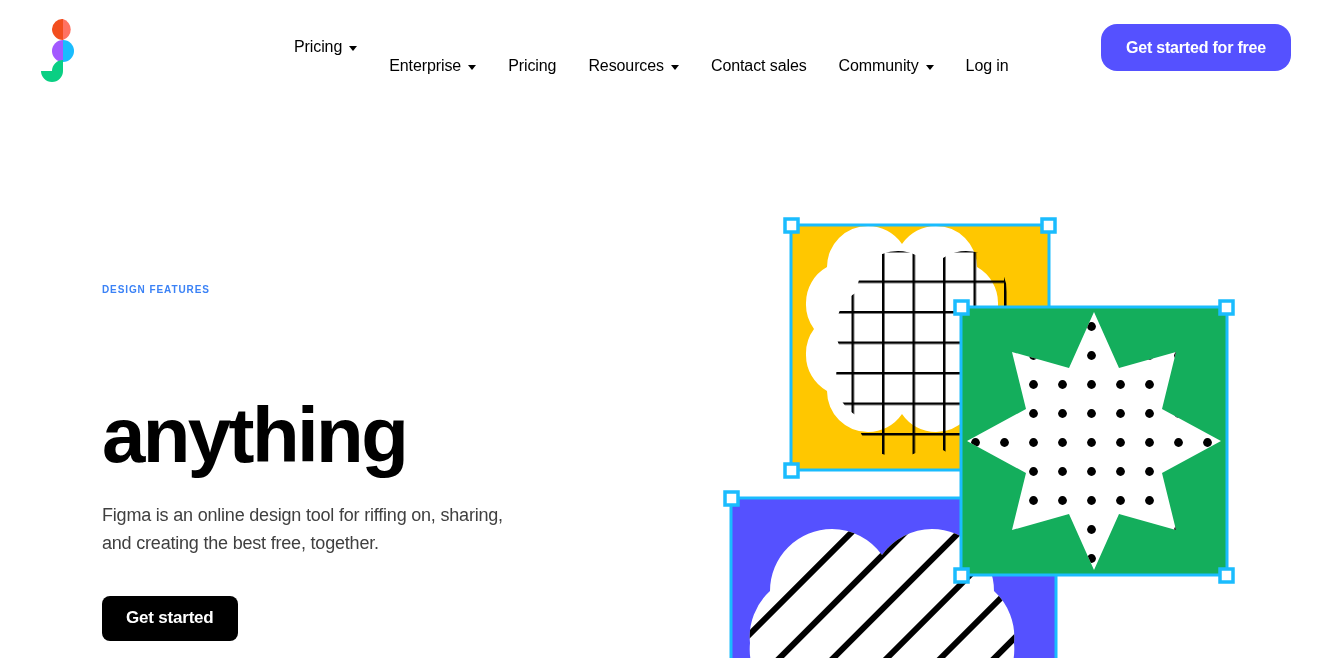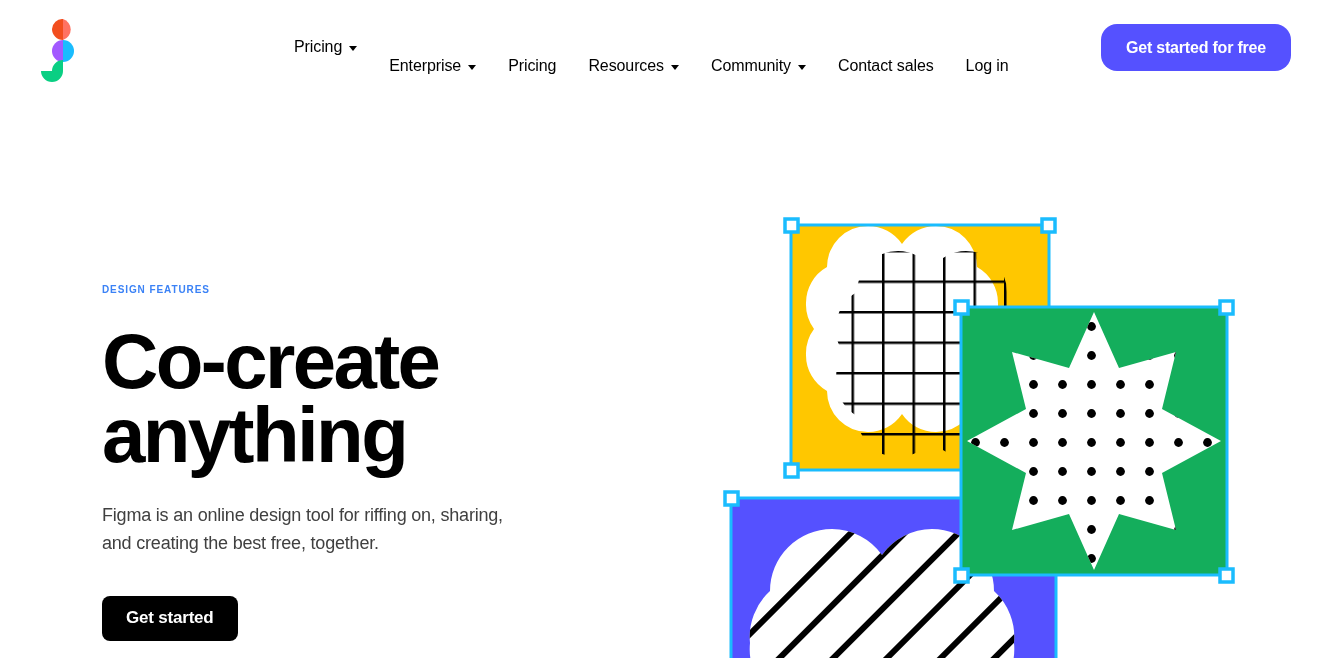--- a/index.html
+++ b/index.html
@@ -141,38 +141,38 @@
         <span class="caret"></span>
       </div>
       <div class="nav-item nav-gap-a">
         <span>Pricing</span>
       </div>
       <div class="nav-item nav-gap-a">
         <span>Resources</span>
         <span class="caret"></span>
       </div>
       <div class="nav-item nav-gap-a">
+        <span>Contact sales</span>
+      </div>
+      <div class="nav-item nav-gap-a">
         <span>Community</span>
         <span class="caret"></span>
-      </div>
-      <div class="nav-item nav-gap-a">
-        <span>Contact sales</span>
       </div>
       <div class="nav-item nav-gap-a">
         <span>Log in</span>
       </div>
     </nav>
 
     <button class="cta-primary">Get started for free</button>
   </header>
 
   <section class="content">
     <div class="eyebrow">DESIGN FEATURES</div>
     <h1 class="headline">
-      <span>Co-create</span><br>
+      <br>
       <span>anything</span>
     </h1>
     <p class="subcopy">
       <span>Figma is an online design tool for riffing on, sharing,</span><br>
       <span>and creating the best free, together.</span>
     </p>
     <button class="cta-secondary">Get started</button>
   </section>
 
   <div class="art">

